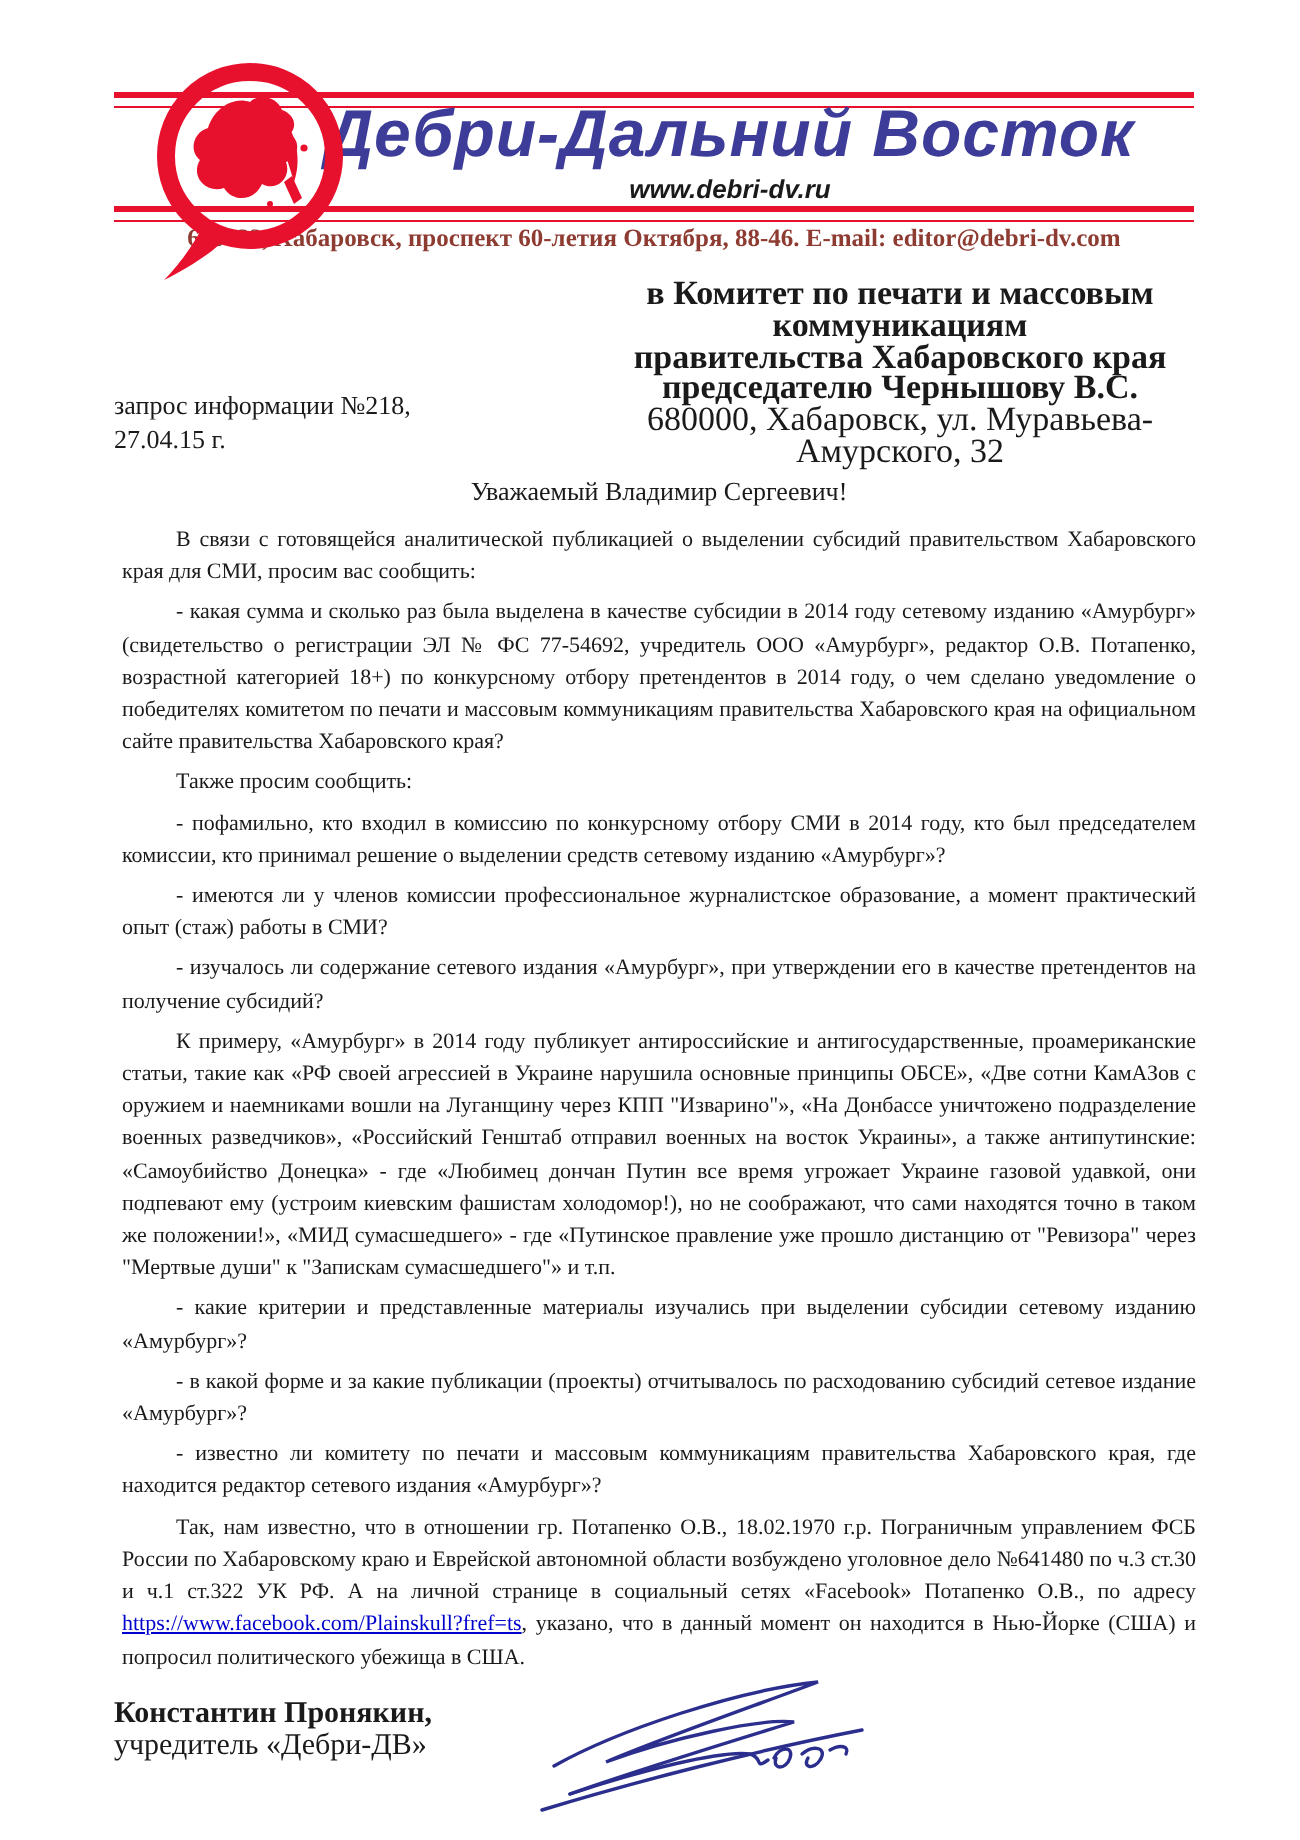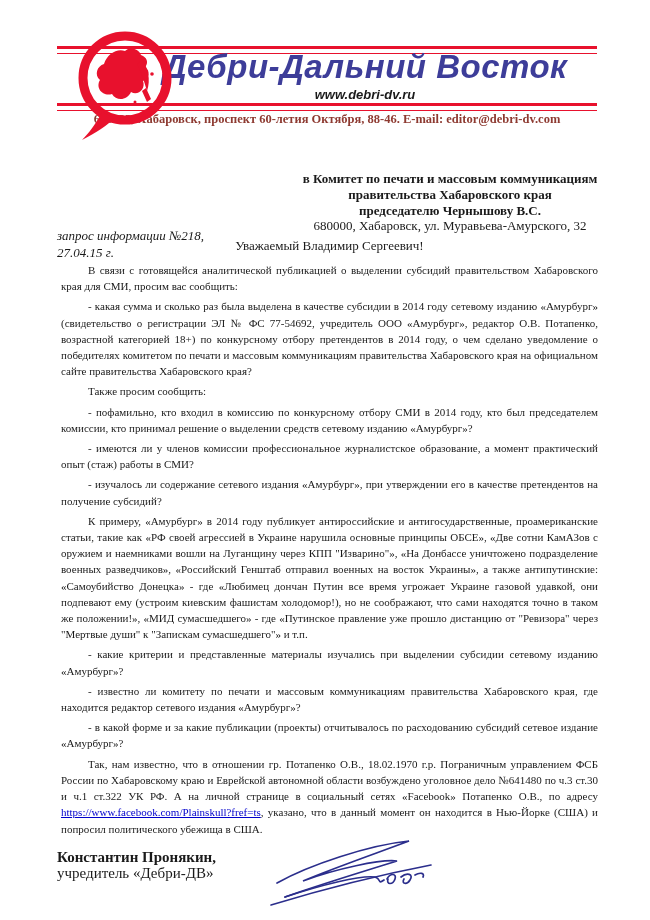--- a/index.html
+++ b/index.html
@@ -20,24 +20,24 @@
     font-weight:bold;font-style:italic;font-size:33px;letter-spacing:0.5px;
     color:var(--title-blue,#3d3d99);white-space:nowrap;line-height:1.05;}
   .masthead .website{
     font-family:"Liberation Sans","DejaVu Sans",sans-serif;
     font-weight:bold;font-size:13px;color:var(--text-black,#1a1a1a);margin-top:2px;font-style:italic;}
   .addr-line{
     position:absolute;left:57px;right:53px;top:112px;text-align:center;
     font-weight:bold;font-size:12.5px;color:var(--address-red,#8e3b32);z-index:2;}
   
   .recipient{position:absolute;left:300px;right:50px;top:139px;text-align:center;
-             font-size:13px;line-height:15.8px;margin-top:32px;}
+             font-size:17px;line-height:15.8px;}
   .recipient .b{font-weight:bold;}
   
-  .reference{position:absolute;left:57px;top:228px;font-size:13px;line-height:16.5px;font-style:italic;}
+  .reference{position:absolute;left:57px;top:195px;font-size:13px;line-height:16.5px;}
   .salutation{position:absolute;left:57px;right:48px;top:238px;text-align:center;font-size:13px;}
   
   .content{position:absolute;left:57px;right:48px;top:258px;}
   .content p{margin:4px;text-align:justify;text-indent:27px;
              font-size:11px;line-height:16.2px;}
   .content a{color:var(--link-blue,#0000cc);text-decoration:underline;}
   
   .sig-block{position:relative;margin-top:12px;font-size:15px;line-height:16px;}
   .sig-name{font-weight:bold;}
   .scribble{position:absolute;left:212px;top:-10px;width:168px;height:88px;}
@@ -86,22 +86,22 @@
   <div class="content">
     <div>
         <p>В связи с готовящейся аналитической публикацией о выделении субсидий правительством Хабаровского края для СМИ, просим вас сообщить:</p>
         <p>- какая сумма и сколько раз была выделена в качестве субсидии в 2014 году сетевому изданию «Амурбург» (свидетельство о регистрации ЭЛ № ФС 77-54692, учредитель ООО «Амурбург», редактор О.В. Потапенко, возрастной категорией 18+) по конкурсному отбору претендентов в 2014 году, о чем сделано уведомление о победителях комитетом по печати и массовым коммуникациям правительства Хабаровского края на официальном сайте правительства Хабаровского края?</p>
         <p>Также просим сообщить:</p>
         <p>- пофамильно, кто входил в комиссию по конкурсному отбору СМИ в 2014 году, кто был председателем комиссии, кто принимал решение о выделении средств сетевому изданию «Амурбург»?</p>
         <p>- имеются ли у членов комиссии профессиональное журналистское образование, а момент практический опыт (стаж) работы в СМИ?</p>
         <p>- изучалось ли содержание сетевого издания «Амурбург», при утверждении его в качестве претендентов на получение субсидий?</p>
         <p>К примеру, «Амурбург» в 2014 году публикует антироссийские и антигосударственные, проамериканские статьи, такие как «РФ своей агрессией в Украине нарушила основные принципы ОБСЕ», «Две сотни КамАЗов с оружием и наемниками вошли на Луганщину через КПП "Изварино"», «На Донбассе уничтожено подразделение военных разведчиков», «Российский Генштаб отправил военных на восток Украины», а также антипутинские: «Самоубийство Донецка» - где «Любимец дончан Путин все время угрожает Украине газовой удавкой, они подпевают ему (устроим киевским фашистам холодомор!), но не соображают, что сами находятся точно в таком же положении!», «МИД сумасшедшего» - где «Путинское правление уже прошло дистанцию от "Ревизора" через "Мертвые души" к "Запискам сумасшедшего"» и т.п.</p>
         <p>- какие критерии и представленные материалы изучались при выделении субсидии сетевому изданию «Амурбург»?</p>
+        <p>- в какой форме и за какие публикации (проекты) отчитывалось по расходованию субсидий сетевое издание «Амурбург»?</p>
         <p>- известно ли комитету по печати и массовым коммуникациям правительства Хабаровского края, где находится редактор сетевого издания «Амурбург»?</p>
-        <p>- в какой форме и за какие публикации (проекты) отчитывалось по расходованию субсидий сетевое издание «Амурбург»?</p>
         <p>Так, нам известно, что в отношении гр. Потапенко О.В., 18.02.1970 г.р. Пограничным управлением ФСБ России по Хабаровскому краю и Еврейской автономной области возбуждено уголовное дело №641480 по ч.3 ст.30 и ч.1 ст.322 УК РФ. А на личной странице в социальный сетях «Facebook» Потапенко О.В., по адресу <a href="#">https://www.facebook.com/Plainskull?fref=ts</a>, указано, что в данный момент он находится в Нью-Йорке (США) и попросил политического убежища в США.</p>
       </div>
 
     <div class="sig-block">
       <div class="sig-name">Константин Пронякин,</div>
       <div>учредитель «Дебри-ДВ»</div>
       <svg class="scribble" viewBox="0 0 168 88">
         <g fill="none" stroke="#2b2e8c" stroke-width="1.7" stroke-linecap="round">
           <path d="M8 44 C40 26 100 6 140 2 C108 14 62 30 34 42 C66 30 112 20 128 22 C102 30 44 48 16 58"></path>
           <path d="M16 58 C52 46 92 36 106 38 C113 40 108 46 115 41"></path>

